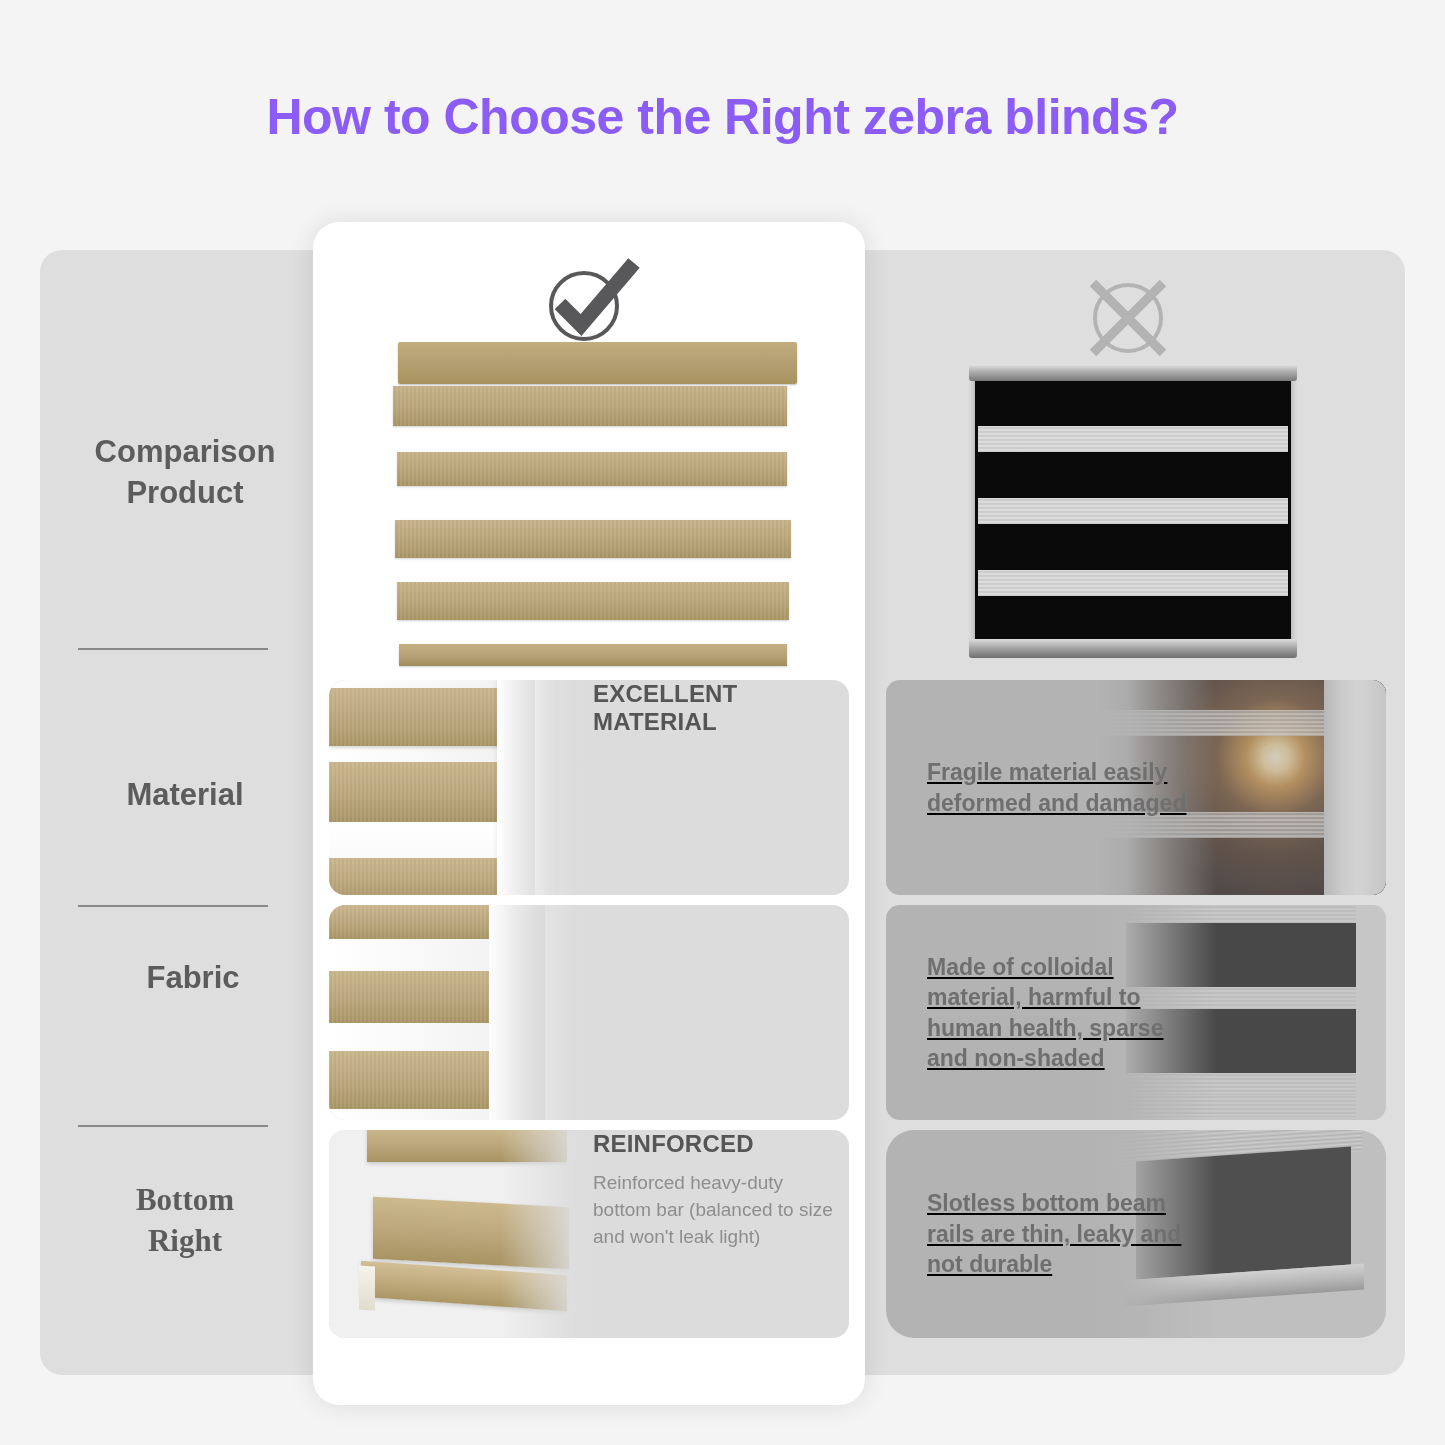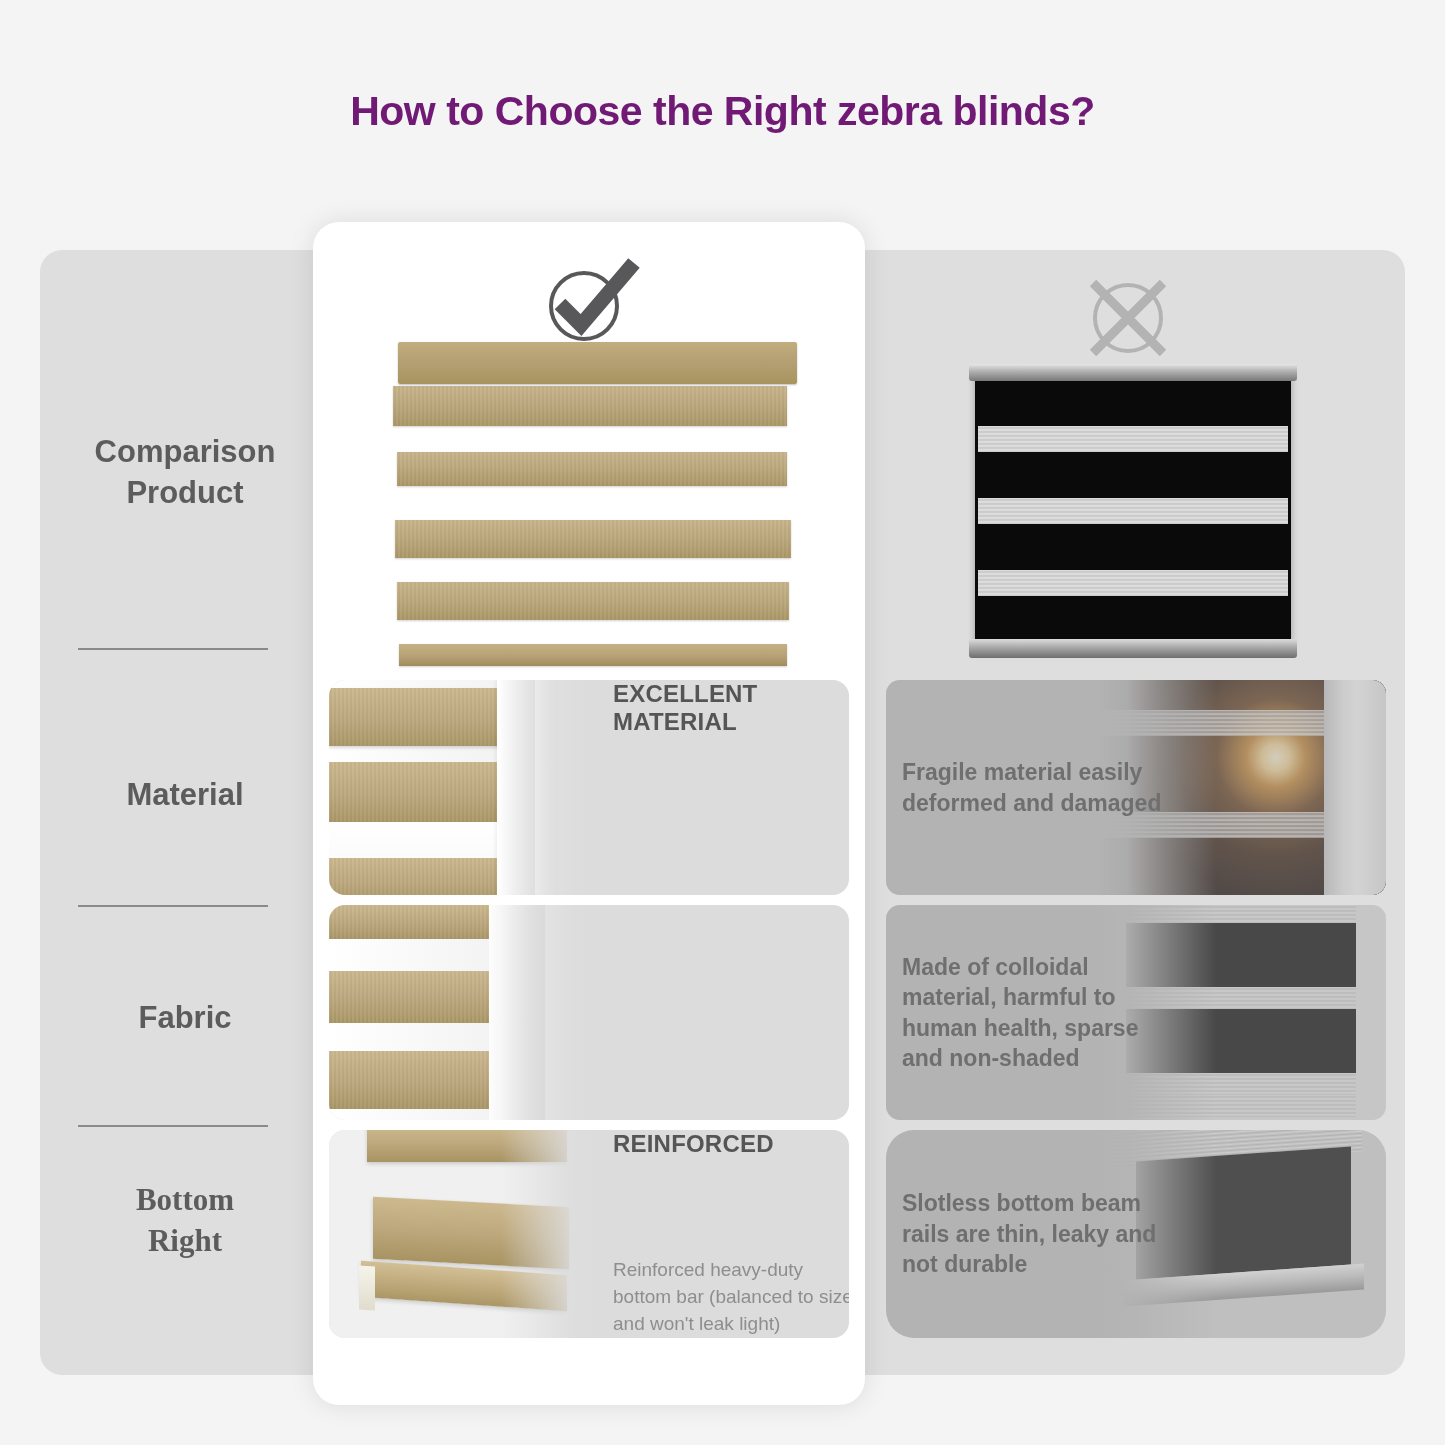--- a/index.html
+++ b/index.html
@@ -15,23 +15,23 @@
     position: relative;
   }
 
   
   .page-title {
     position: absolute;
     top: 88px;
     left: 0;
     width: 100%;
     text-align: center;
-    font-size: 41px;
+    font-size: 50px;
     font-weight: bold;
-    color: #701a75;
+    color: #8b5cf6;
     letter-spacing: -0.5px;
   }
 
   
   .panel-left {
     position: absolute;
     left: 40px;
     top: 250px;
     width: 290px;
     height: 1125px;
@@ -71,21 +71,21 @@
     left: 0;
     width: 290px;
     text-align: center;
     font-size: 31px;
     font-weight: bold;
     color: #5c5c5c;
     line-height: 1.32;
   }
   .row-label.l1 { top: 182px; }
   .row-label.l2 { top: 525px; }
-  .row-label.l3 { top: 748px; }
+  .row-label.l3 { top: 708px; margin-left: 8px; }
   .row-label.l4 { top: 930px; font-family: Liberation Serif, serif; }
 
   .row-divider {
     position: absolute;
     left: 38px;
     width: 190px;
     height: 2px;
     background: #8a8a8a;
   }
   .row-divider.d1 { top: 398px; }
@@ -268,25 +268,25 @@
               background: linear-gradient(180deg,#d3bf96 0%,#c2ad80 45%,#ab9765 100%); }
   .p3-cap {
     position: absolute; left: 30px; top: 136px;
     width: 16px; height: 44px;
     background: linear-gradient(180deg,#f6f3ea 0%,#e0dcce 100%);
     transform: skewY(4deg);
   }
 
   .card-text {
     position: absolute;
-    left: 256px; top: 0;
+    left: 236px; top: 0;
     width: 280px; height: 100%;
     display: flex;
     flex-direction: column;
-    justify-content: space-between;
+    justify-content: flex-start;
     padding-left: 28px;
     box-sizing: border-box;
   }
   .card-title {
     font-size: 24px;
     font-weight: bold;
     color: #555555;
     letter-spacing: 0.2px;
     margin-bottom: 12px;
   }
@@ -326,22 +326,23 @@
   .ncard-overlay {
     position: absolute; inset: 0;
     background: rgba(150,150,150,0.42);
   }
   .ncard-text {
     position: absolute;
     left: 0; top: 0;
     width: 330px; height: 100%;
     display: flex;
     align-items: center;
-    padding-left: 16px;
+    padding-left: 41px;
     box-sizing: border-box;
+    text-decoration: underline;
   }
   .ncard-body {
     font-size: 23px;
     font-weight: bold;
     color: #6f6f6f;
     line-height: 1.32;
     max-width: 270px;
   }
 
   

